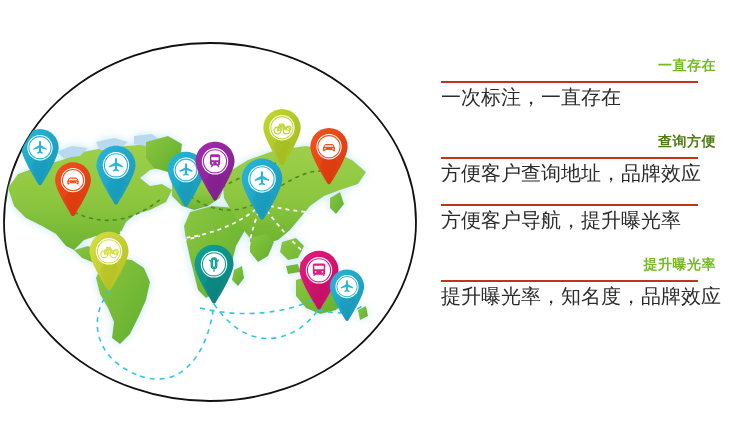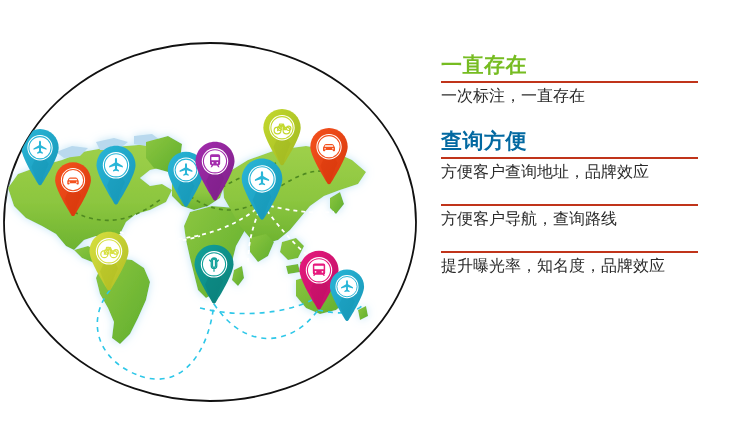--- a/index.html
+++ b/index.html
@@ -19,35 +19,36 @@
   
   #feature-list {
     position:absolute; left:441px; top:52px;
     width:275px;
   }
   .feature-block { margin-bottom:20px; }
   .feature-block:last-child { margin-bottom:0; }
 
   .feature-title {
     font-family:"DejaVu Sans", sans-serif;
-    font-size:21px;
+    font-size:14px;
     font-weight:700;
     line-height:27px;
     letter-spacing:0.5px;
     white-space:nowrap;
+    text-align:right;
   }
   .feature-rule {
     height:2px;
     width:257px;
     margin-top:2px;
     margin-bottom:3px;
   }
   .feature-desc {
-    font-family:Liberation Mono, monospace;
-    font-size:16px;
+    font-family:Liberation Sans, sans-serif;
+    font-size:20px;
     line-height:22px;
     color:#2b2b2b;
     white-space:nowrap;
   }
 </style>
 </head>
 <body>
 
 <div id="stage">
 
@@ -315,27 +316,28 @@
     </svg>
   </div>
 
   <div id="feature-list">
       <div class="feature-block">
         <div class="feature-title" style="color: rgb(118, 188, 33);">一直存在</div>
         <div class="feature-rule" style="background: rgb(192, 52, 26);"></div>
         <div class="feature-desc" style="color: rgb(43, 43, 43);">一次标注，一直存在</div>
       </div>
       <div class="feature-block">
-        <div class="feature-title" style="color: #0369a1;">查询方便</div>
+        <div class="feature-title" style="color: #4d7c0f;">查询方便</div>
         <div class="feature-rule" style="background: rgb(192, 52, 26);"></div>
         <div class="feature-desc" style="color: rgb(43, 43, 43);">方便客户查询地址，品牌效应</div>
       </div>
       <div class="feature-block">
         <div class="feature-rule" style="background: rgb(192, 52, 26);"></div>
-        <div class="feature-desc" style="color: rgb(43, 43, 43);">方便客户导航，查询路线</div>
+        <div class="feature-desc" style="color: rgb(43, 43, 43);">方便客户导航，提升曝光率</div>
       </div>
       <div class="feature-block">
+        <div class="feature-title" style="color: rgb(118, 188, 33);">提升曝光率</div>
         <div class="feature-rule" style="background: rgb(192, 52, 26);"></div>
         <div class="feature-desc" style="color: rgb(43, 43, 43);">提升曝光率，知名度，品牌效应</div>
       </div>
     </div>
 
 </div>
 
 </body></html>

